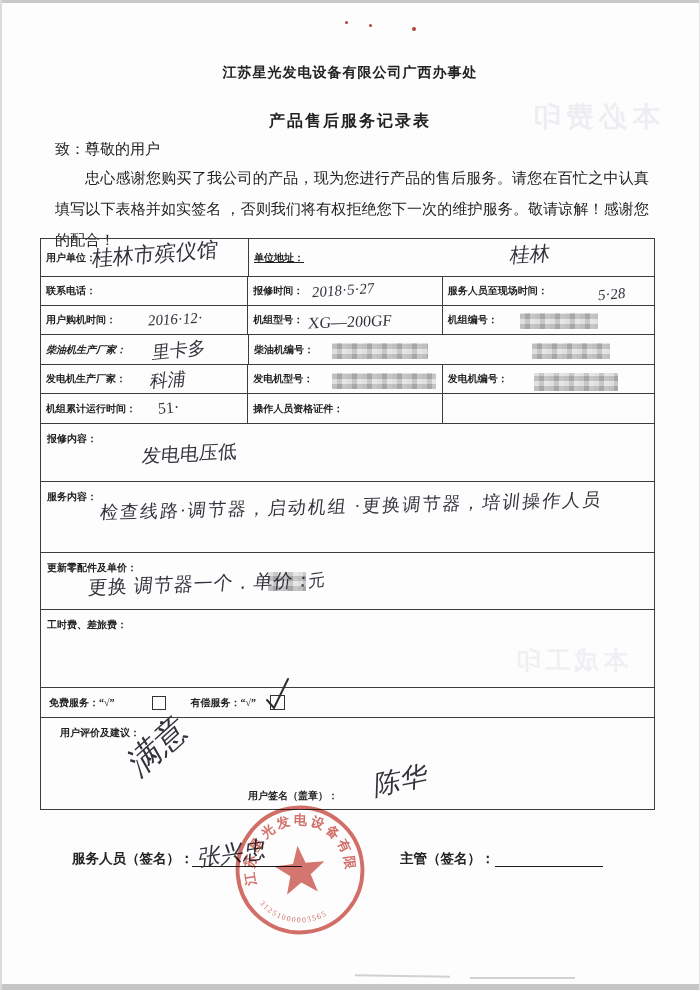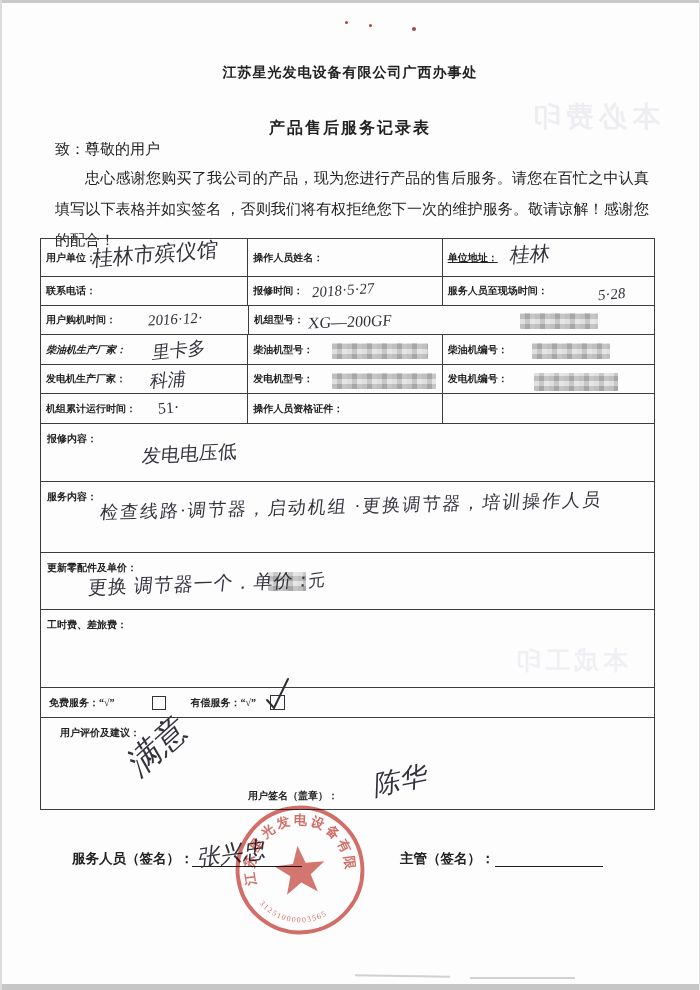--- a/index.html
+++ b/index.html
@@ -7,21 +7,21 @@
     position:relative;width:700px;height:990px;margin:0 auto;
     background:#fdfdfd;overflow:hidden;
     font-family:"Liberation Serif","DejaVu Serif",serif;
     color:#222;
   }
   
   .edge{position:absolute;z-index:50;}
   
   .title{position:absolute;left:0;top:64px;width:100%;text-align:center;
     font-size:14px;font-weight:bold;letter-spacing:1px;}
-  .subtitle{position:absolute;left:0;top:118px;width:100%;text-align:center;
+  .subtitle{position:absolute;left:0;top:111px;width:100%;text-align:center;
     font-size:16px;font-weight:bold;letter-spacing:2px;}
   .salutation{position:absolute;left:55px;top:140px;font-size:15px;}
   .intro{position:absolute;left:55px;top:163px;width:594px;font-size:15px;
     line-height:31px;text-align:justify;text-indent:2em;}
   
   .tbl{position:absolute;left:40px;top:238px;width:615px;height:572px;
     border:1.5px solid #3d3d3d;box-sizing:border-box;}
   .trow{display:flex;width:100%;box-sizing:border-box;border-bottom:1px solid #3d3d3d;}
   .tcell{box-sizing:border-box;border-right:1px solid #3d3d3d;padding:3px 5px;
     display:flex;align-items:center;overflow:visible;}
@@ -70,23 +70,20 @@
   <div class="subtitle">产品售后服务记录表</div>
   <div class="salutation">致：尊敬的用户</div>
   <div class="intro">忠心感谢您购买了我公司的产品，现为您进行产品的售后服务。请您在百忙之中认真填写以下表格并如实签名 ，否则我们将有权拒绝您下一次的维护服务。敬请谅解！感谢您的配合！</div>
 
   <div class="tbl">
 
     <div class="trow" style="height:38px;">
       <div class="tcell" style="width:208px;">
           <span class="lbl">用户单位：</span>
         </div>
-      <div class="tcell" style="width:195px;">
-          <span class="lbl">操作人员姓名：</span>
-        </div>
       <div class="tcell" style="width:212px;text-decoration:underline;">
           <span class="lbl">单位地址：</span>
         </div>
     </div>
     <div class="trow" style="height:29px;">
       <div class="tcell" style="width:208px;">
           <span class="lbl">联系电话：</span>
         </div>
       <div class="tcell" style="width:195px;">
           <span class="lbl">报修时间：</span>
@@ -94,28 +91,28 @@
       <div class="tcell" style="width:212px;">
           <span class="lbl">服务人员至现场时间：</span>
         </div>
     </div>
     <div class="trow" style="height:29px;">
       <div class="tcell" style="width:208px;">
           <span class="lbl">用户购机时间：</span>
         </div>
       <div class="tcell" style="width:195px;">
           <span class="lbl">机组型号：</span>
+        </div>
+      <div class="tcell" style="width:212px;">
+          <span class="lbl">机组编号：</span>
         </div>
     </div>
     <div class="trow" style="height:30px;">
       <div class="tcell" style="width:208px;font-style:italic;">
           <span class="lbl">柴油机生产厂家：</span>
-        </div>
-      <div class="tcell" style="width:195px;">
-          <span class="lbl">柴油机型号：</span>
         </div>
       <div class="tcell" style="width:212px;">
           <span class="lbl">柴油机编号：</span>
         </div>
     </div>
     <div class="trow" style="height:29px;">
       <div class="tcell" style="width:208px;">
           <span class="lbl">发电机生产厂家：</span>
         </div>
       <div class="tcell" style="width:195px;">

